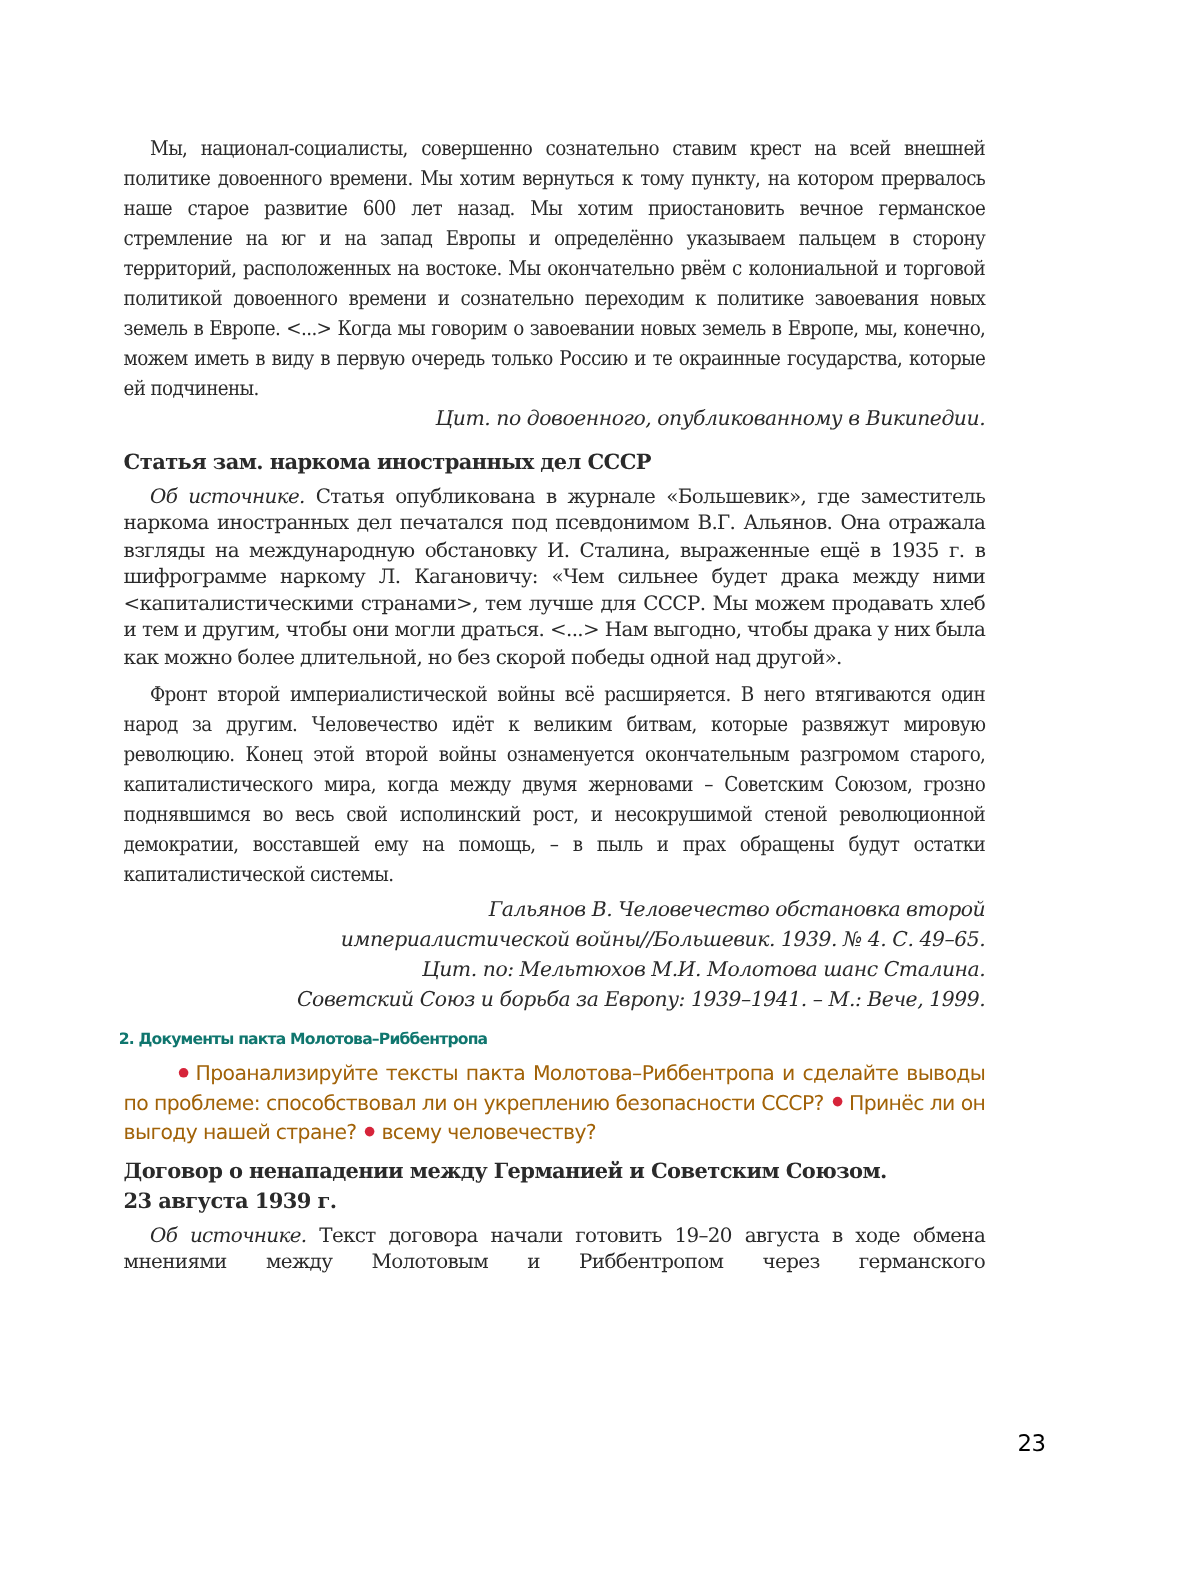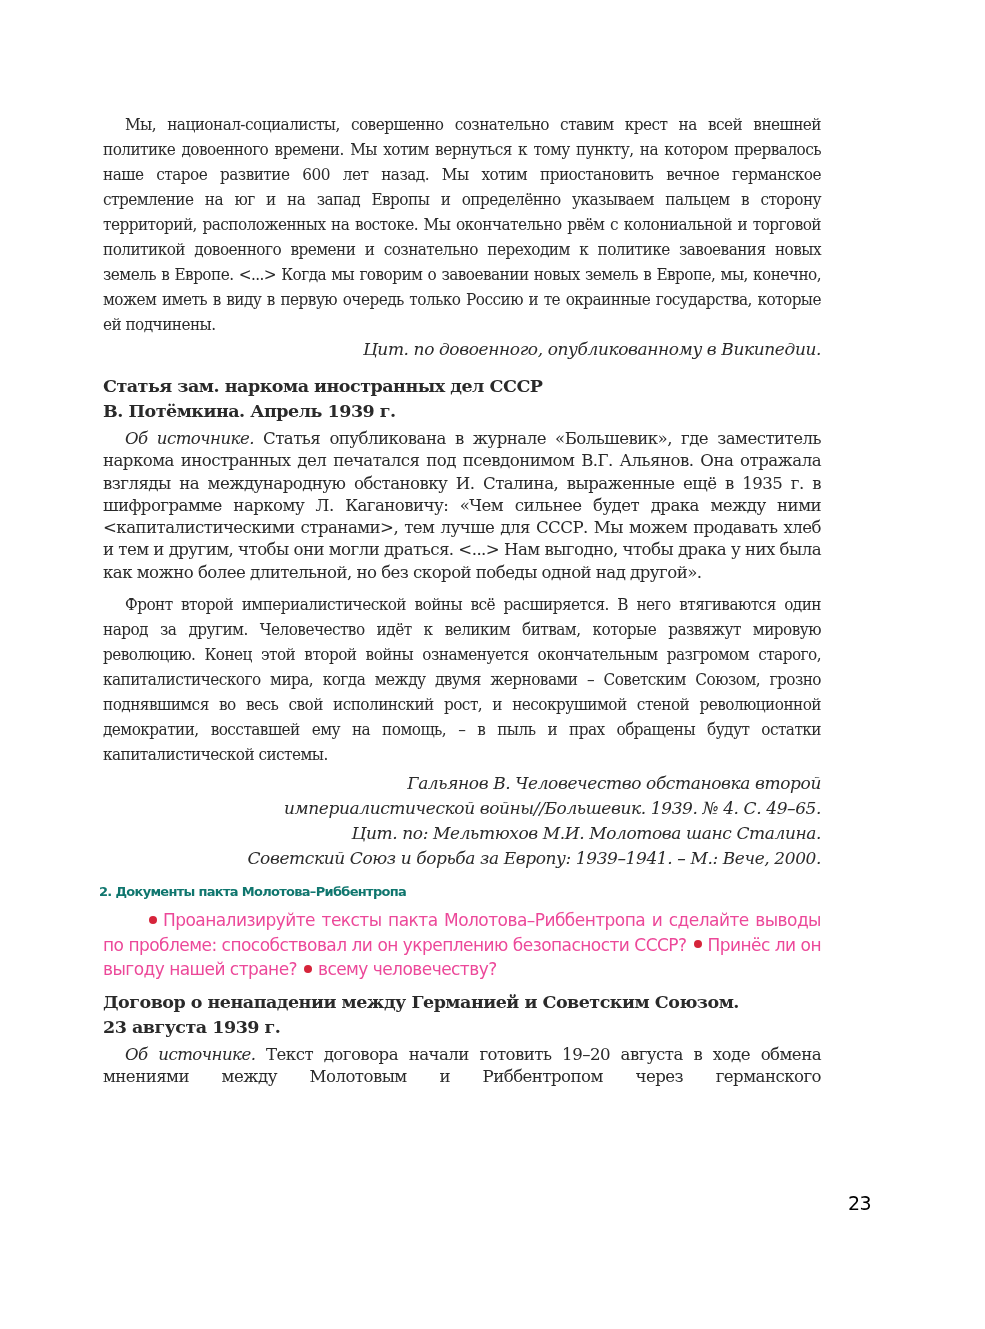--- a/index.html
+++ b/index.html
@@ -72,21 +72,21 @@
     }
     .task {
       font-family: "DejaVu Sans", sans-serif;
       font-size: 17px;
       line-height: 24.5px;
       text-align: justify;
       margin: 0 0 0 0;
       padding-left: 0;
       text-indent: 44px;
       letter-spacing: -0.55px;
-      color: #ec4899;
+      color: #a16207;
     }
     .bullet {
       display: inline-block;
       width: 8px;
       height: 8px;
       border-radius: 50%;
       background: #d6243a;
       vertical-align: middle;
       margin: 0 6px 3px 2px;
       text-indent: 0;
@@ -109,30 +109,29 @@
 
 <div class="page">
 
   <p class="quote-big">Мы, национал-социалисты, совершенно сознательно ставим крест на всей внешней политике довоенного времени. Мы хотим вернуться к тому пункту, на котором прервалось наше старое развитие 600 лет назад. Мы хотим приостановить вечное германское стремление на юг и на запад Европы и определённо указываем пальцем в сторону территорий, расположенных на востоке. Мы окончательно рвём с колониальной и торговой политикой довоенного времени и сознательно переходим к политике завоевания новых земель в Европе. &lt;...&gt; Когда мы говорим о завоевании новых земель в Европе, мы, конечно, можем иметь в виду в первую очередь только Россию и те окраинные государства, которые ей подчинены.</p>
   <p class="attr">Цит. по довоенного, опубликованному в Википедии.</p>
 
   <div class="gap-l"></div>
 
   <div>
     <p class="doc-title">Статья зам. наркома иностранных дел СССР</p>
-    <p class="doc-title">В. Потёмкина. Апрель 1939 г.</p>
     <div class="gap-s"></div>
     <p class="source-note"><span class="label">Об источнике.</span><span> Статья опубликована в журнале «Большевик», где заместитель наркома иностранных дел печатался под псевдонимом В.Г. Альянов. Она отражала взгляды на международную обстановку И. Сталина, выраженные ещё в 1935 г. в шифрограмме наркому Л. Кагановичу: «Чем сильнее будет драка между ними &lt;капиталистическими странами&gt;, тем лучше для СССР. Мы можем продавать хлеб и тем и другим, чтобы они могли драться. &lt;...&gt; Нам выгодно, чтобы драка у них была как можно более длительной, но без скорой победы одной над другой».</span></p>
     <div class="gap-m"></div>
     <p class="quote-big">Фронт второй империалистической войны всё расширяется. В него втягиваются один народ за другим. Человечество идёт к великим битвам, которые развяжут мировую революцию. Конец этой второй войны ознаменуется окончательным разгромом старого, капиталистического мира, когда между двумя жерновами – Советским Союзом, грозно поднявшимся во весь свой исполинский рост, и несокрушимой стеной революционной демократии, восставшей ему на помощь, – в пыль и прах обращены будут остатки капиталистической системы.</p>
     <div class="gap-s"></div>
     <p class="attr">Гальянов В. Человечество обстановка второй</p>
     <p class="attr">империалистической войны//Большевик. 1939. № 4. С. 49–65.</p>
     <p class="attr">Цит. по: Мельтюхов М.И. Молотова шанс Сталина.</p>
-    <p class="attr">Советский Союз и борьба за Европу: 1939–1941. – М.: Вече, 2000.</p>
+    <p class="attr">Советский Союз и борьба за Европу: 1939–1941. – М.: Вече, 1999.</p>
   </div>
 
   <div class="gap-m"></div>
 
   <div>
     <p class="section-heading">2. Документы пакта Молотова–Риббентропа</p>
     <div class="gap-s"></div>
     <p class="task"><span class="bullet"></span><span>Проанализируйте тексты пакта Молотова–Риббентропа и сделайте выводы по проблеме: способствовал ли он укреплению безопасности СССР?</span> <span class="bullet"></span><span>Принёс ли он выгоду нашей стране?</span> <span class="bullet"></span><span>всему человечеству?</span></p>
   </div>
 

